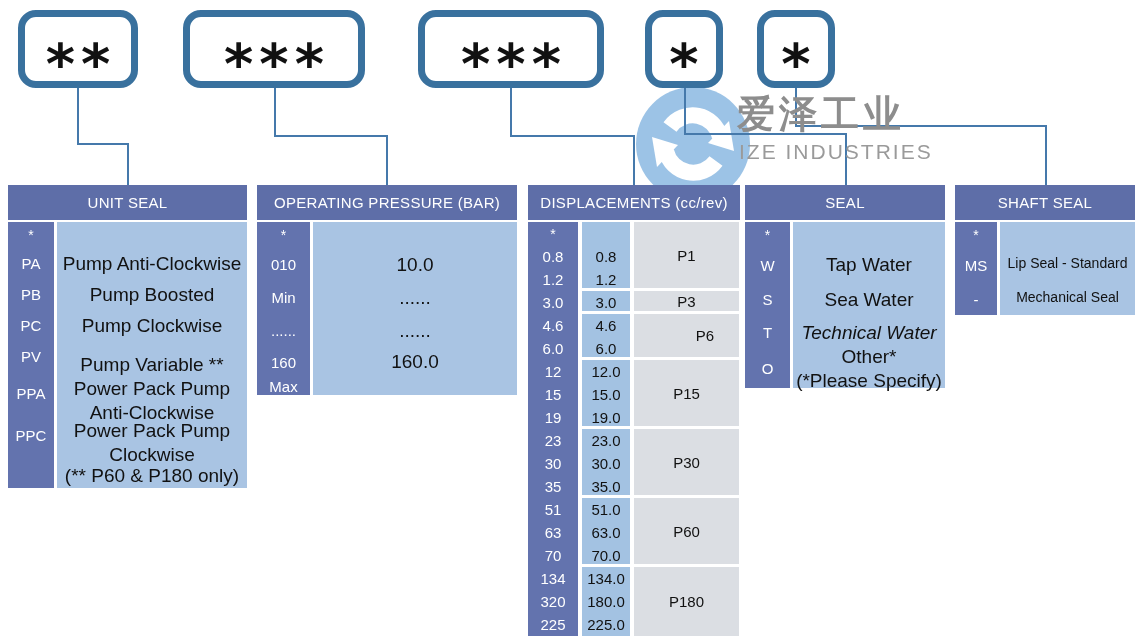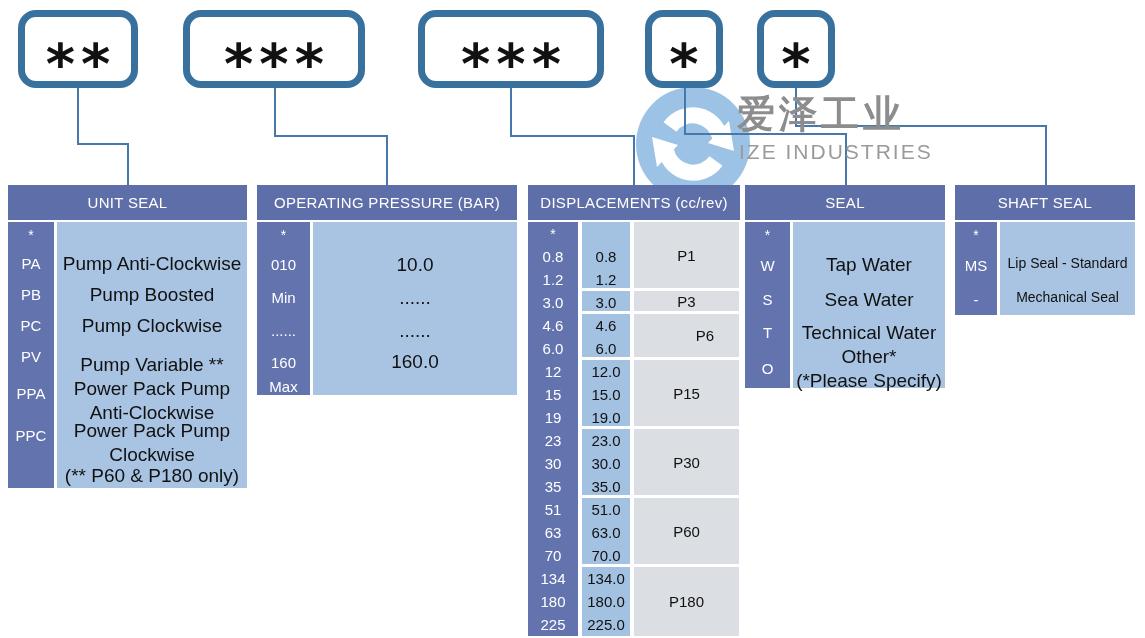--- a/index.html
+++ b/index.html
@@ -156,21 +156,21 @@
         <div class="sc" style="height:23px;">12</div>
         <div class="sc" style="height:23px;">15</div>
         <div class="sc" style="height:23px;">19</div>
         <div class="sc" style="height:23px;">23</div>
         <div class="sc" style="height:23px;">30</div>
         <div class="sc" style="height:23px;">35</div>
         <div class="sc" style="height:23px;">51</div>
         <div class="sc" style="height:23px;">63</div>
         <div class="sc" style="height:23px;">70</div>
         <div class="sc" style="height:23px;">134</div>
-        <div class="sc" style="height:23px;">180</div>
+        <div class="sc" style="height:23px;">320</div>
         <div class="sc" style="height:23px;">225</div>
       </div>
       <div class="midcol" style="width:48px;">
         <div class="grp" style="height:69px;">
           <div class="vl"></div>
           <div class="vl">0.8</div>
           <div class="vl">1.2</div>
         </div>
         <div class="grp" style="height:23px;">
           <div class="vl">3.0</div>
@@ -219,21 +219,21 @@
         <div class="sc" style="height:25px;font-size:14px;">*</div>
         <div class="sc" style="height:36px;">W</div>
         <div class="sc" style="height:33px;">S</div>
         <div class="sc" style="height:33px;">T</div>
         <div class="sc" style="height:39px;">O</div>
       </div>
       <div class="panel" style="width:152px;">
         <div class="pc" style="height:25px;"></div>
         <div class="pc" style="height:36px;">Tap Water</div>
         <div class="pc" style="height:33px;">Sea Water</div>
-        <div class="pc" style="height:33px;">Technical Water</div>
+        <div class="pc" style="height:33px;font-style:italic;">Technical Water</div>
         <div class="pc" style="height:39px;">Other*
 (*Please Specify)</div>
       </div>
     </div>
   </div>
 
   <div class="tbl" style="left:955px;width:180px;">
     <div class="th">SHAFT SEAL</div>
     <div class="tb">
       <div class="strip" style="width:42px;">

